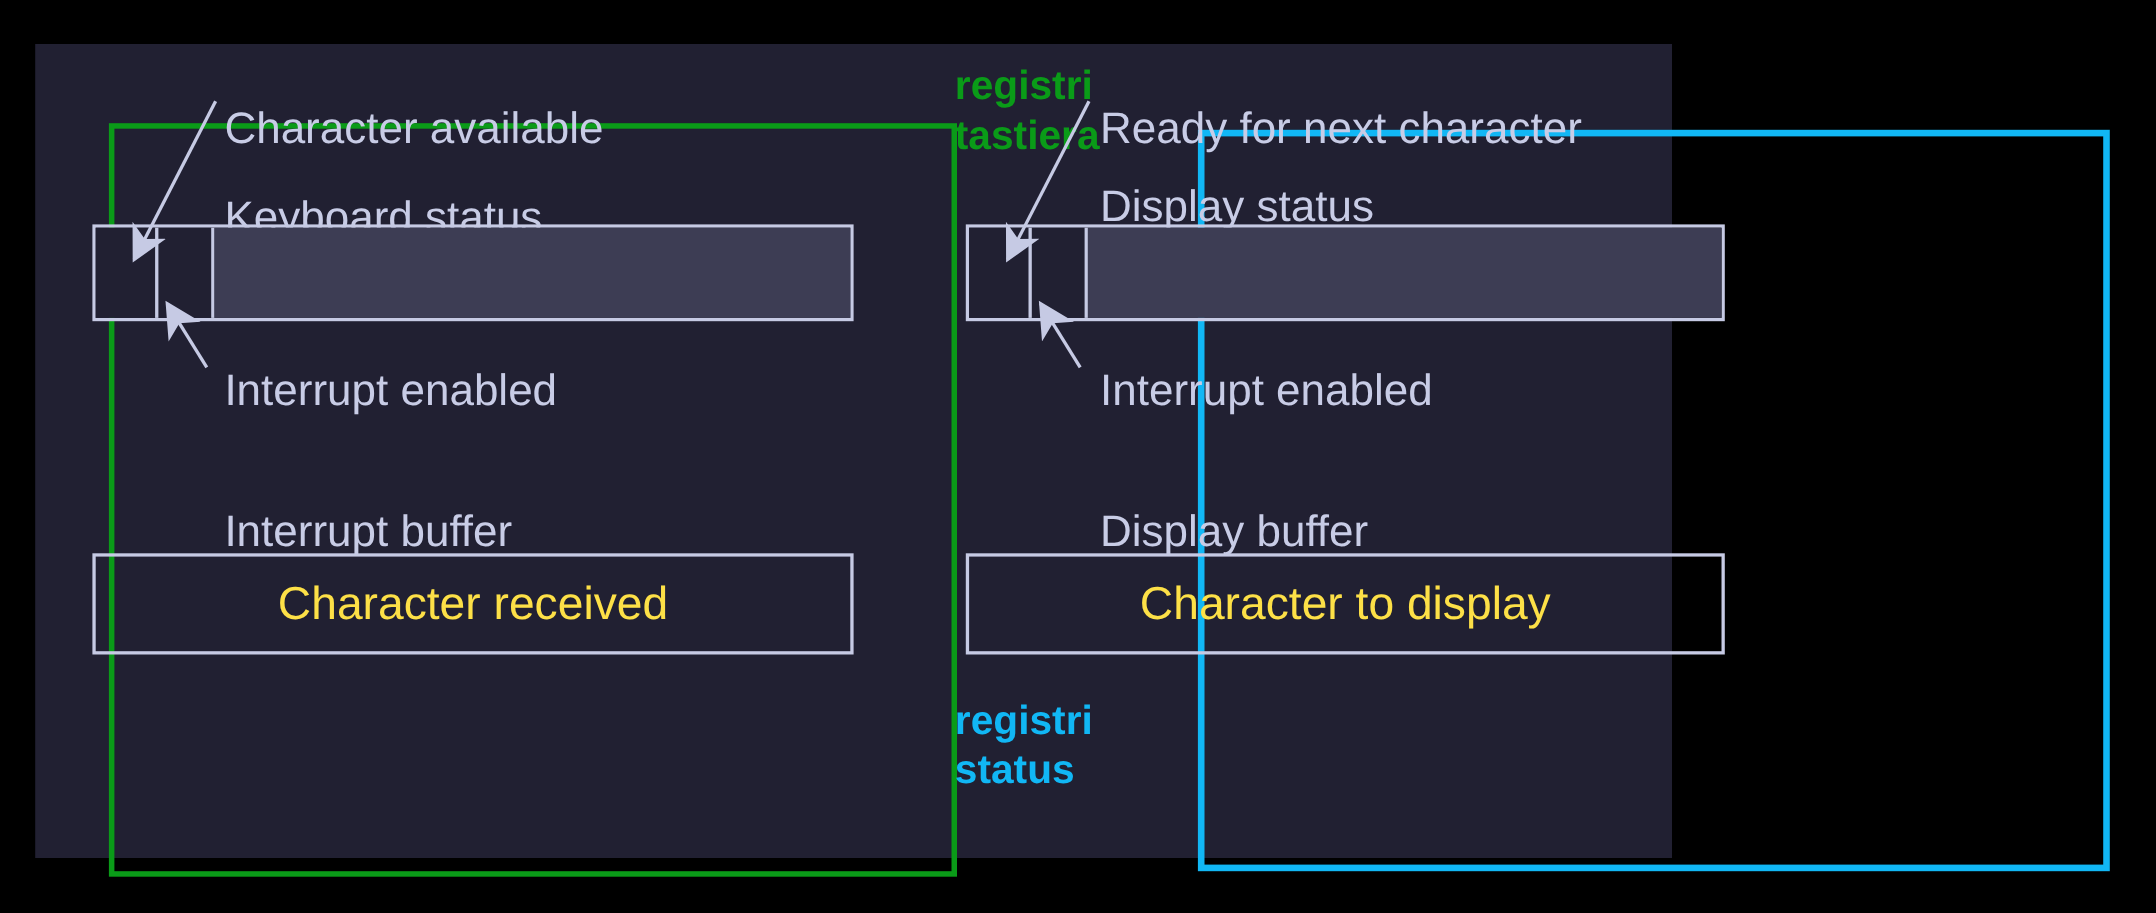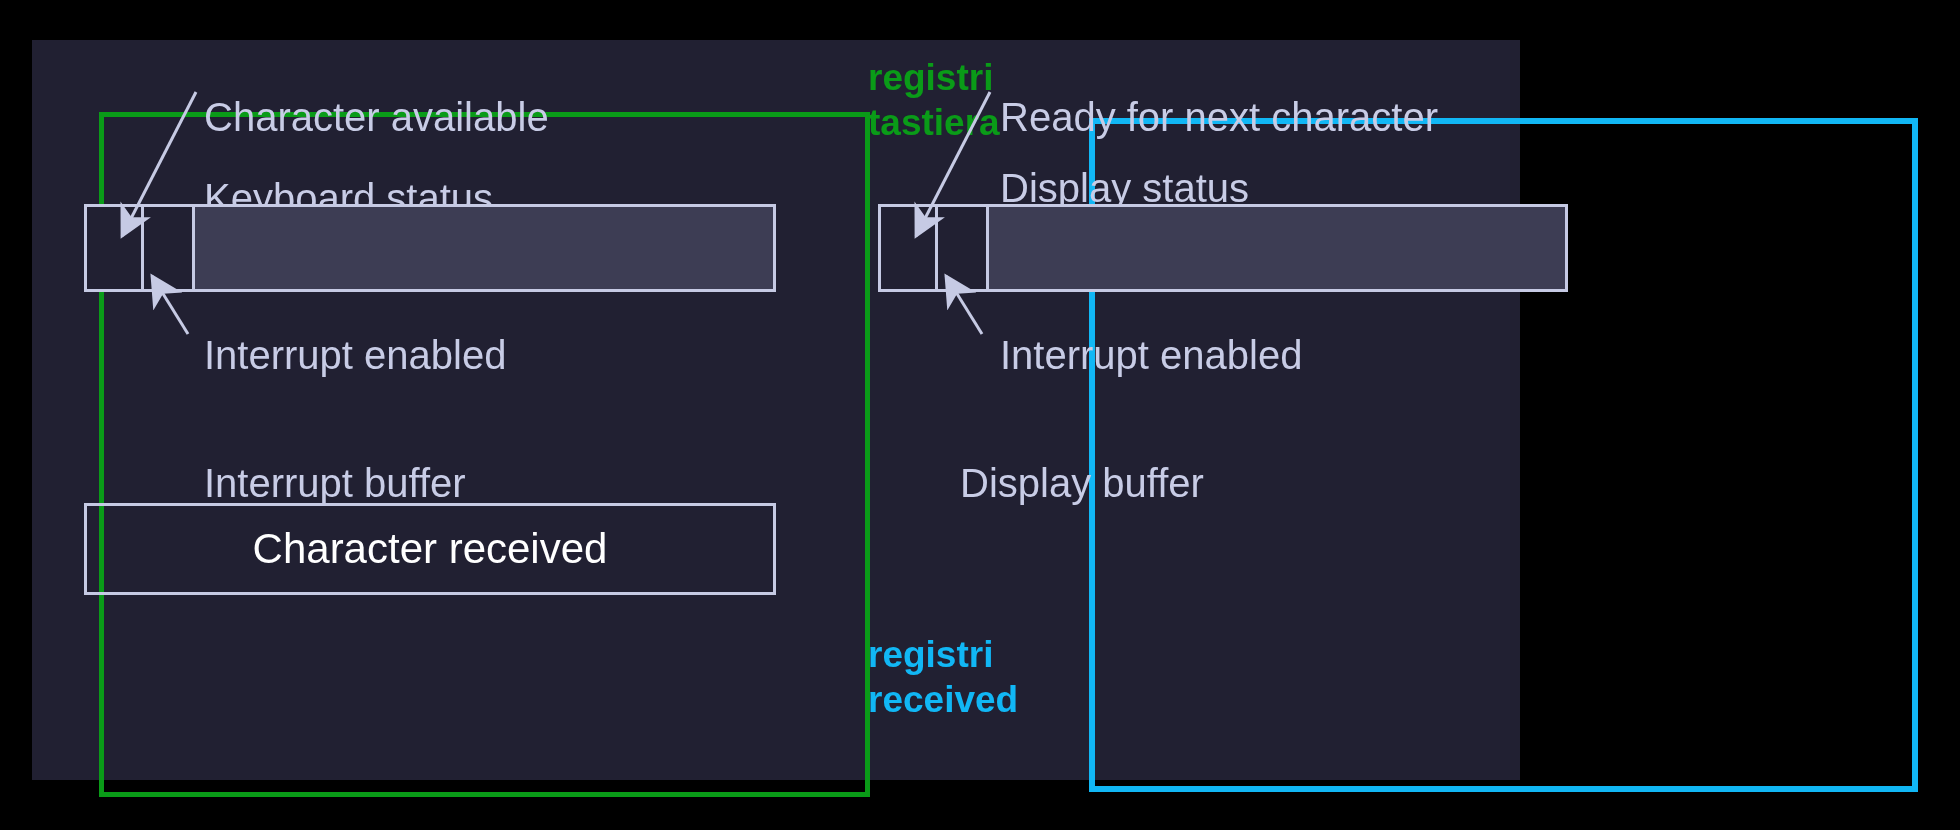--- a/index.html
+++ b/index.html
@@ -26,21 +26,21 @@
   
   .status-reg{position:absolute;display:flex;box-sizing:border-box;height:88px;
               border:3px solid #c6cae4;background:transparent;}
   .cell-flag{width:54px;box-sizing:border-box;background:#212032;}
   .cell-flag.second{border-left:3px solid #c6cae4;border-right:3px solid #c6cae4;}
   .cell-rest{flex:1;background:#3d3d54;}
 
   
   .buffer-box{position:absolute;box-sizing:border-box;border:3px solid #c6cae4;
               background:transparent;display:flex;align-items:center;justify-content:center;}
-  .buffer-box span{color:#ffffff;font-size:42px;white-space:nowrap;}
+  .buffer-box span{color:#fde047;font-size:42px;white-space:nowrap;}
 
   
   #leaders{position:absolute;left:0;top:0;width:1960px;height:830px;pointer-events:none;}
 </style>
 </head>
 <body>
 
 <div id="stage">
 
   <div id="panel">
@@ -72,28 +72,31 @@
     <div class="lt" style="left:968px;top:55px;">Ready for next character</div>
 
     <div class="status-reg" style="left:846px;top:164px;width:690px;">
       <div class="cell-flag"></div>
       <div class="cell-flag second"></div>
       <div class="cell-rest"></div>
     </div>
 
     <div class="lt" style="left:968px;top:293px;">Interrupt enabled</div>
 
-    <div class="lt" style="left:928px;top:421px;">Display buffer</div>
+    <div class="lt" style="left:968px;top:421px;">Display buffer</div>
 
+    <div class="buffer-box" style="left:846px;top:463px;width:690px;height:92px;">
+      <span>Character to display</span>
+    </div>
 
   </div>
 
   <div id="kbd-side-label" class="side-label"><span>registri</span><br><span>tastiera</span></div>
 
-  <div id="dsp-side-label" class="side-label"><span>registri</span><br><span>received</span></div>
+  <div id="dsp-side-label" class="side-label"><span>registri</span><br><span>status</span></div>
 
   <svg id="leaders" viewBox="0 0 1960 830" xmlns="http://www.w3.org/2000/svg">
     <defs>
       <marker id="ah" markerWidth="13" markerHeight="13" refX="10" refY="6.5" orient="auto" markerUnits="strokeWidth">
         <path d="M0,0.8 L11,6.5 L0,12.2 L3,6.5 Z" fill="#c6cae4"></path>
       </marker>
     </defs>
 
     <line x1="196" y1="92" x2="122" y2="236" stroke="#c6cae4" stroke-width="3" marker-end="url(#ah)"></line>
 

